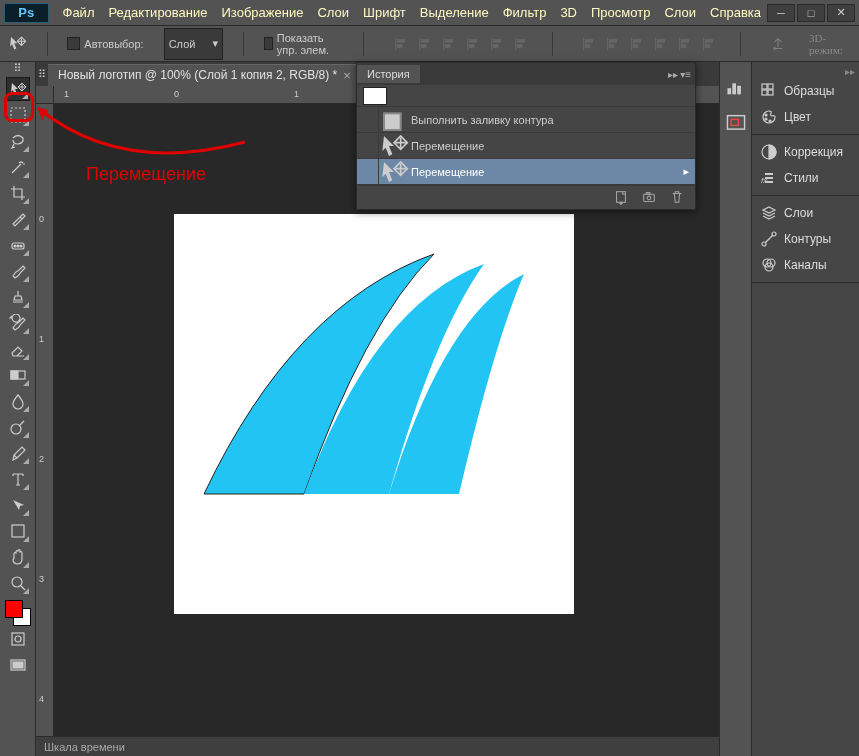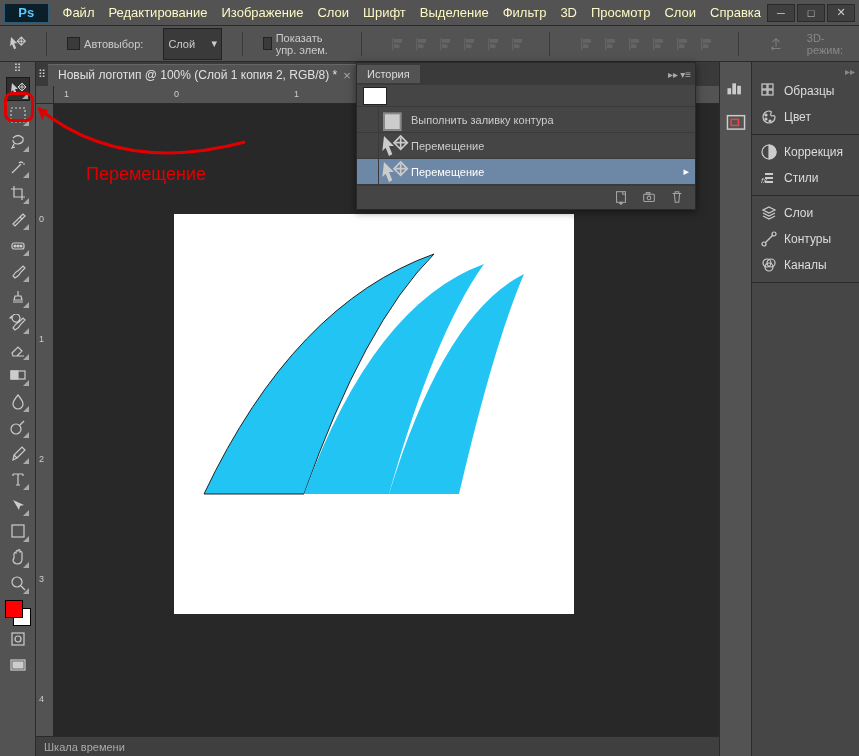--- a/index.html
+++ b/index.html
@@ -16,21 +16,21 @@
 
 .options-bar { height: 36px; background: #535353; border-bottom: 1px solid #2a2a2a; display: flex; align-items: center; padding: 0 8px; gap: 20px; }
 .tool-icon-small { width: 28px; height: 24px; display:flex; align-items:center; justify-content:center; }
 .checkbox-wrap { display: flex; align-items: center; gap: 4px; font-size: 11px; color: #ccc; }
 .checkbox-box { width: 13px; height: 13px; background: #3a3a3a; border: 1px solid #222; }
 .dropdown { width: 84px; height: 32px; background: #3a3a3a; border: 1px solid #222; display: flex; align-items: center; justify-content: space-between; padding: 0 4px; font-size: 11px; color: #ccc; }
 .align-group { display: flex; gap: 2px; margin-left: 6px; }
 .align-btn { width: 22px; height: 22px; display: flex; align-items: center; justify-content: center; opacity: 0.35; }
 .align-btn svg { width: 16px; height: 16px; }
 .divider-v { width: 1px; height: 24px; background: #3a3a3a; }
-.mode-3d { color: #888; font-size: 11px; margin-left: auto; padding-right: 8px; }
+.mode-3d { color: #888; font-size: 11px; margin-left: auto; padding-right: 8px; font-family: Liberation Serif, serif; }
 
 
 .main { position: absolute; top: 62px; bottom: 0; left: 0; right: 0; display: flex; }
 .toolbox-outer { width: 36px; background: #535353; border-right: 1px solid #2a2a2a; display: flex; flex-direction: column; }
 .toolbox-grip { height: 12px; display:flex; align-items:center; justify-content:center; }
 .toolbox { display: flex; flex-direction: column; align-items: center; padding: 2px 0; }
 .tool { width: 24px; height: 24px; margin: 1px 0; display: flex; align-items: center; justify-content: center; position: relative; }
 .tool.active { background: #2f2f2f; border: 1px solid #1a1a1a; }
 .tool svg { width: 18px; height: 18px; }
 .tool-corner::after { content: ""; position: absolute; right: 1px; bottom: 1px; border: 3px solid transparent; border-right-color: #aaa; border-bottom-color: #aaa; width: 0; height: 0; }

